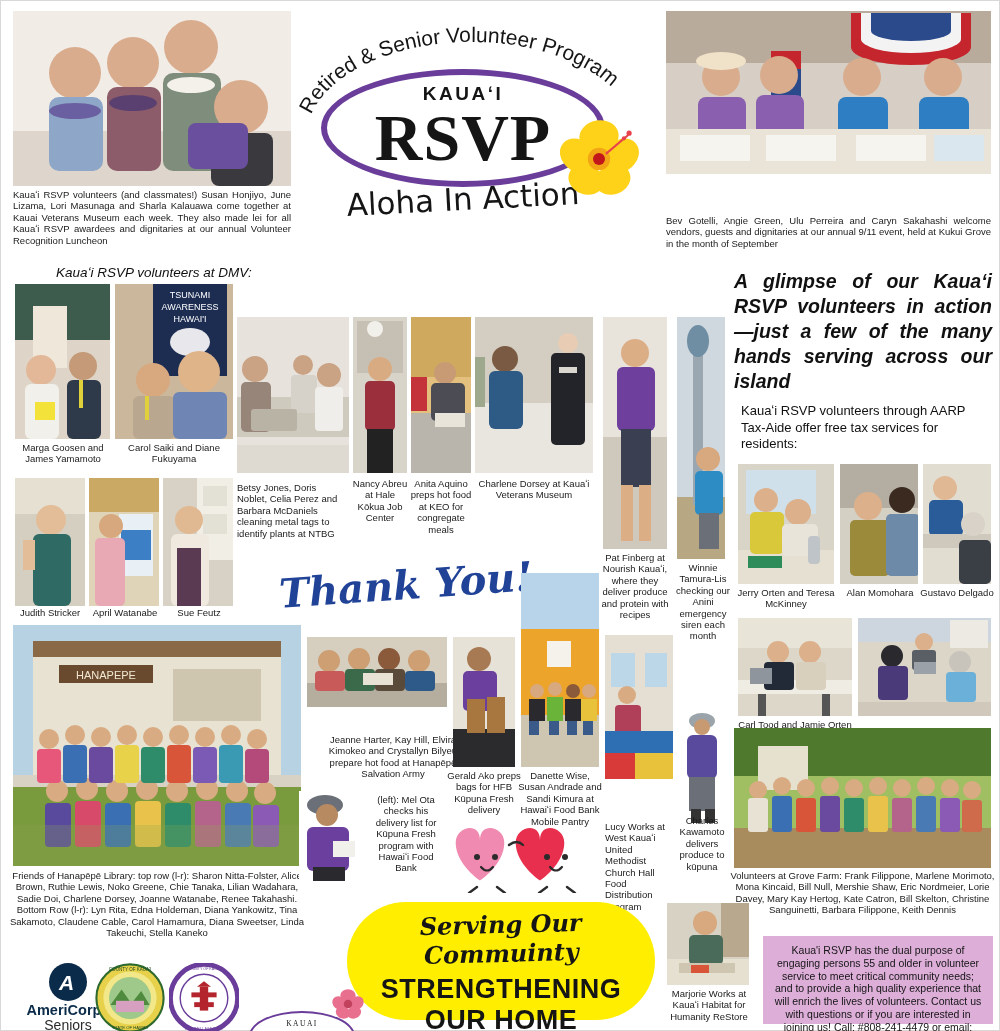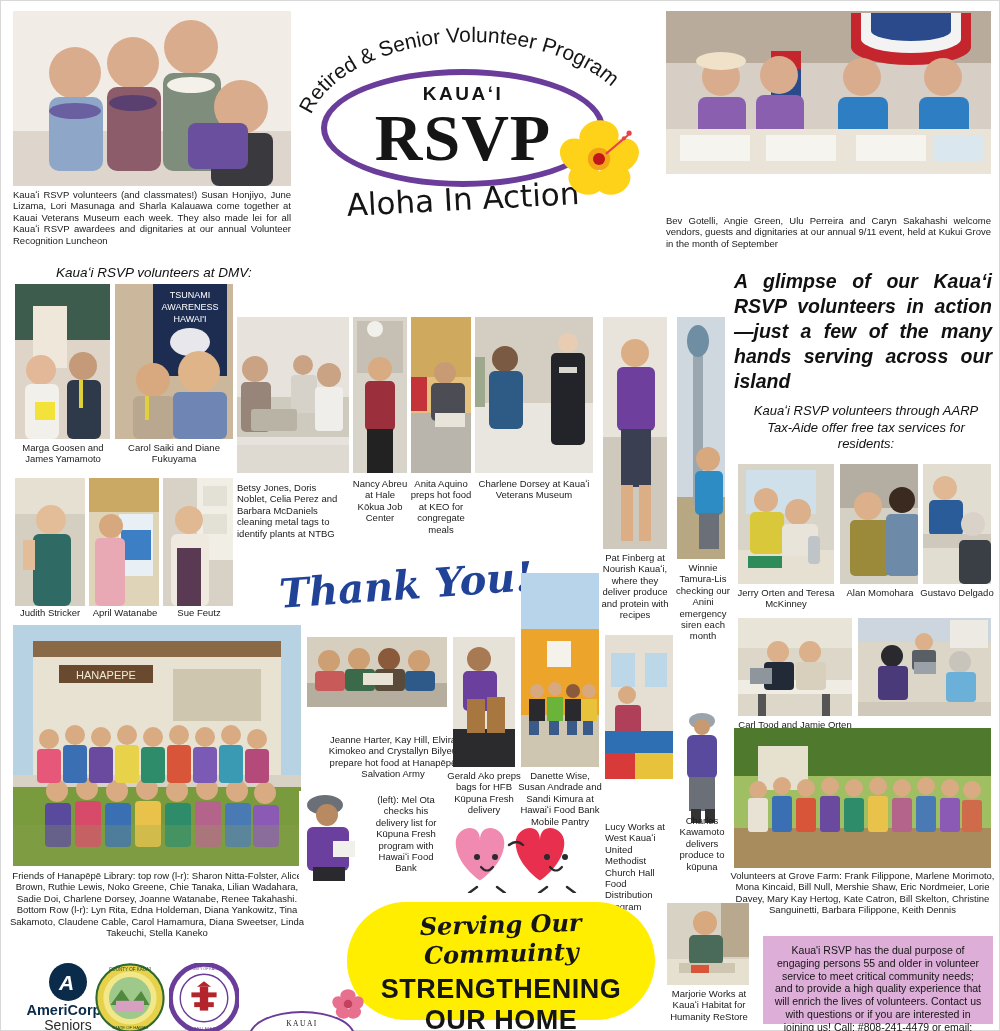--- a/index.html
+++ b/index.html
@@ -91,22 +91,22 @@
   .glimpse {
     position: absolute;
     font-family: "Liberation Sans", sans-serif;
     font-weight: bold; font-style: italic;
     font-size: 19.5px; line-height: 25px;
     color: #111; text-align: justify;
   }
   .tax-sub {
     position: absolute;
     font-family: "Liberation Sans", sans-serif;
-    font-style: italic; font-size: 13px; line-height: 16.5px;
-    color: #111; text-align: center;
+    font-size: 13px; line-height: 16.5px;
+    color: #111; text-align: left;
   }
   .thankyou {
     position: absolute;
     font-family: "DejaVu Serif", serif;
     font-style: italic; font-weight: bold;
     font-size: 40px; color: #214397;
     transform: rotate(-4deg);
     white-space: nowrap;
   }
   .dmv-label {

